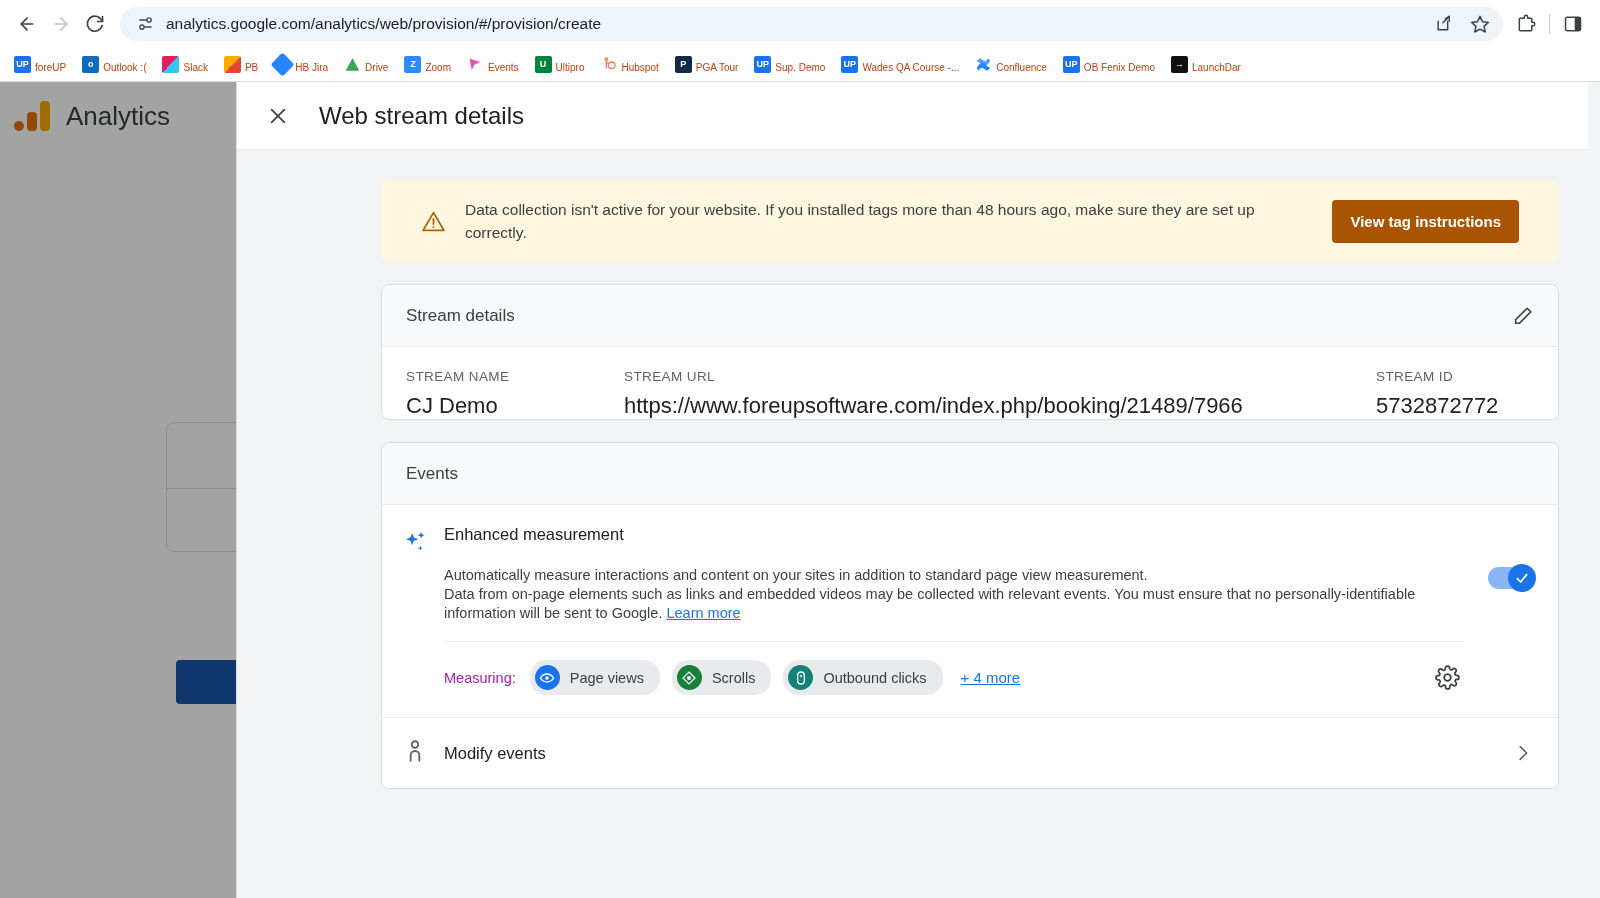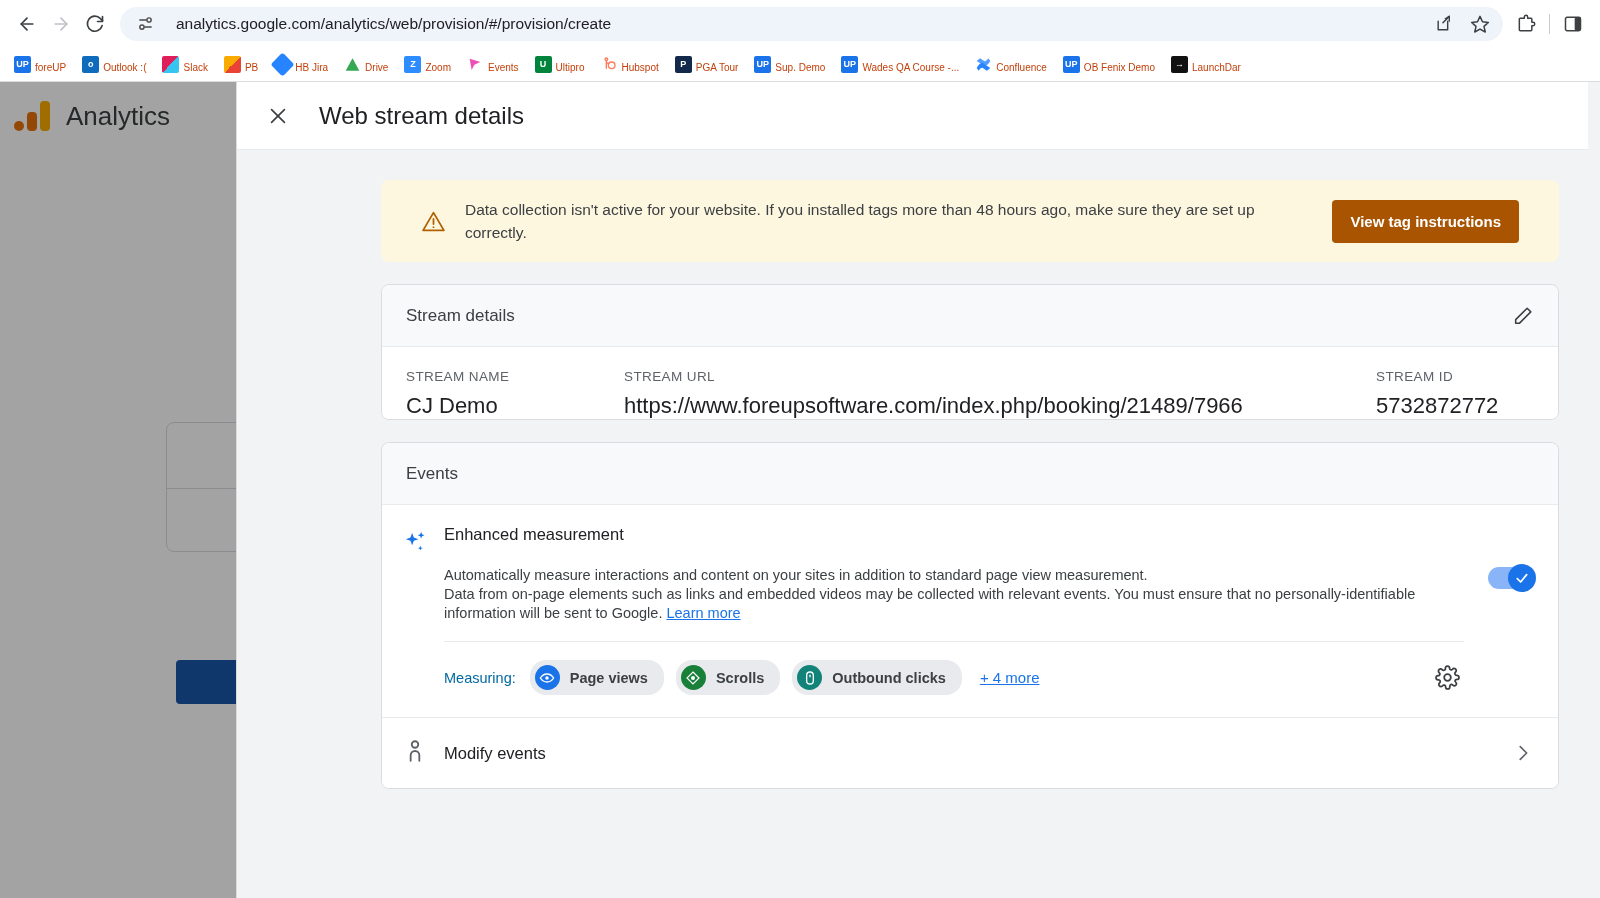--- a/index.html
+++ b/index.html
@@ -36,21 +36,21 @@
     border-radius: 17px;
     display: flex;
     align-items: center;
     padding: 0 6px 0 14px;
     min-width: 0;
   }
   .omnibox-icon { width: 22px; height: 22px; display:flex; align-items:center; justify-content:center; color:#4a4a4a; flex:none; }
   .omnibox-url {
     font-size: 15.5px;
     color: #202124;
-    margin-left: 20px;
+    margin-left: 10px;
     white-space: nowrap;
     overflow: hidden;
     text-overflow: ellipsis;
     flex: 1;
   }
   .omnibox-actions { display: flex; align-items: center; gap: 2px; flex: none; }
   .icon-btn {
     width: 34px; height: 34px;
     display: flex; align-items: center; justify-content: center;
     color: #3c4043; flex: none;
@@ -273,34 +273,34 @@
   }
 
   .ev-sep { height: 1px; background: #e8eaed; margin: 18px 0 0 0; }
 
   .measuring {
     display: flex;
     align-items: center;
     gap: 12px;
     padding: 18px 0 22px 0;
   }
-  .measuring-label { font-size: 14.5px; color: #0369a1; margin-right: 2px; }
+  .measuring-label { font-size: 14.5px; color: #a21caf; margin-right: 2px; }
   .chip {
     display: flex; align-items: center;
     background: #e8eaed;
     border-radius: 16px;
     padding: 5px 16px 5px 5px;
     gap: 10px;
   }
   .chip-ico {
     width: 25px; height: 25px; border-radius: 50%;
     display: flex; align-items: center; justify-content: center;
     flex: none; color: #fff;
   }
-  .chip-label { font-size: 14.5px; color: #3c4043; font-weight: bold; }
+  .chip-label { font-size: 14.5px; color: #3c4043; font-weight: normal; }
   .more-link { font-size: 15px; color: #1a73e8; margin-left: 6px; }
   .gear-wrap { margin-left: auto; color: #3c4043; display:flex; align-items:center; padding-right: 4px;}
 
   .ev-bottom {
     border-top: 1px solid #e8eaed;
     display: flex;
     align-items: center;
     padding: 20px 24px 20px 20px;
     background: #fff;
   }

